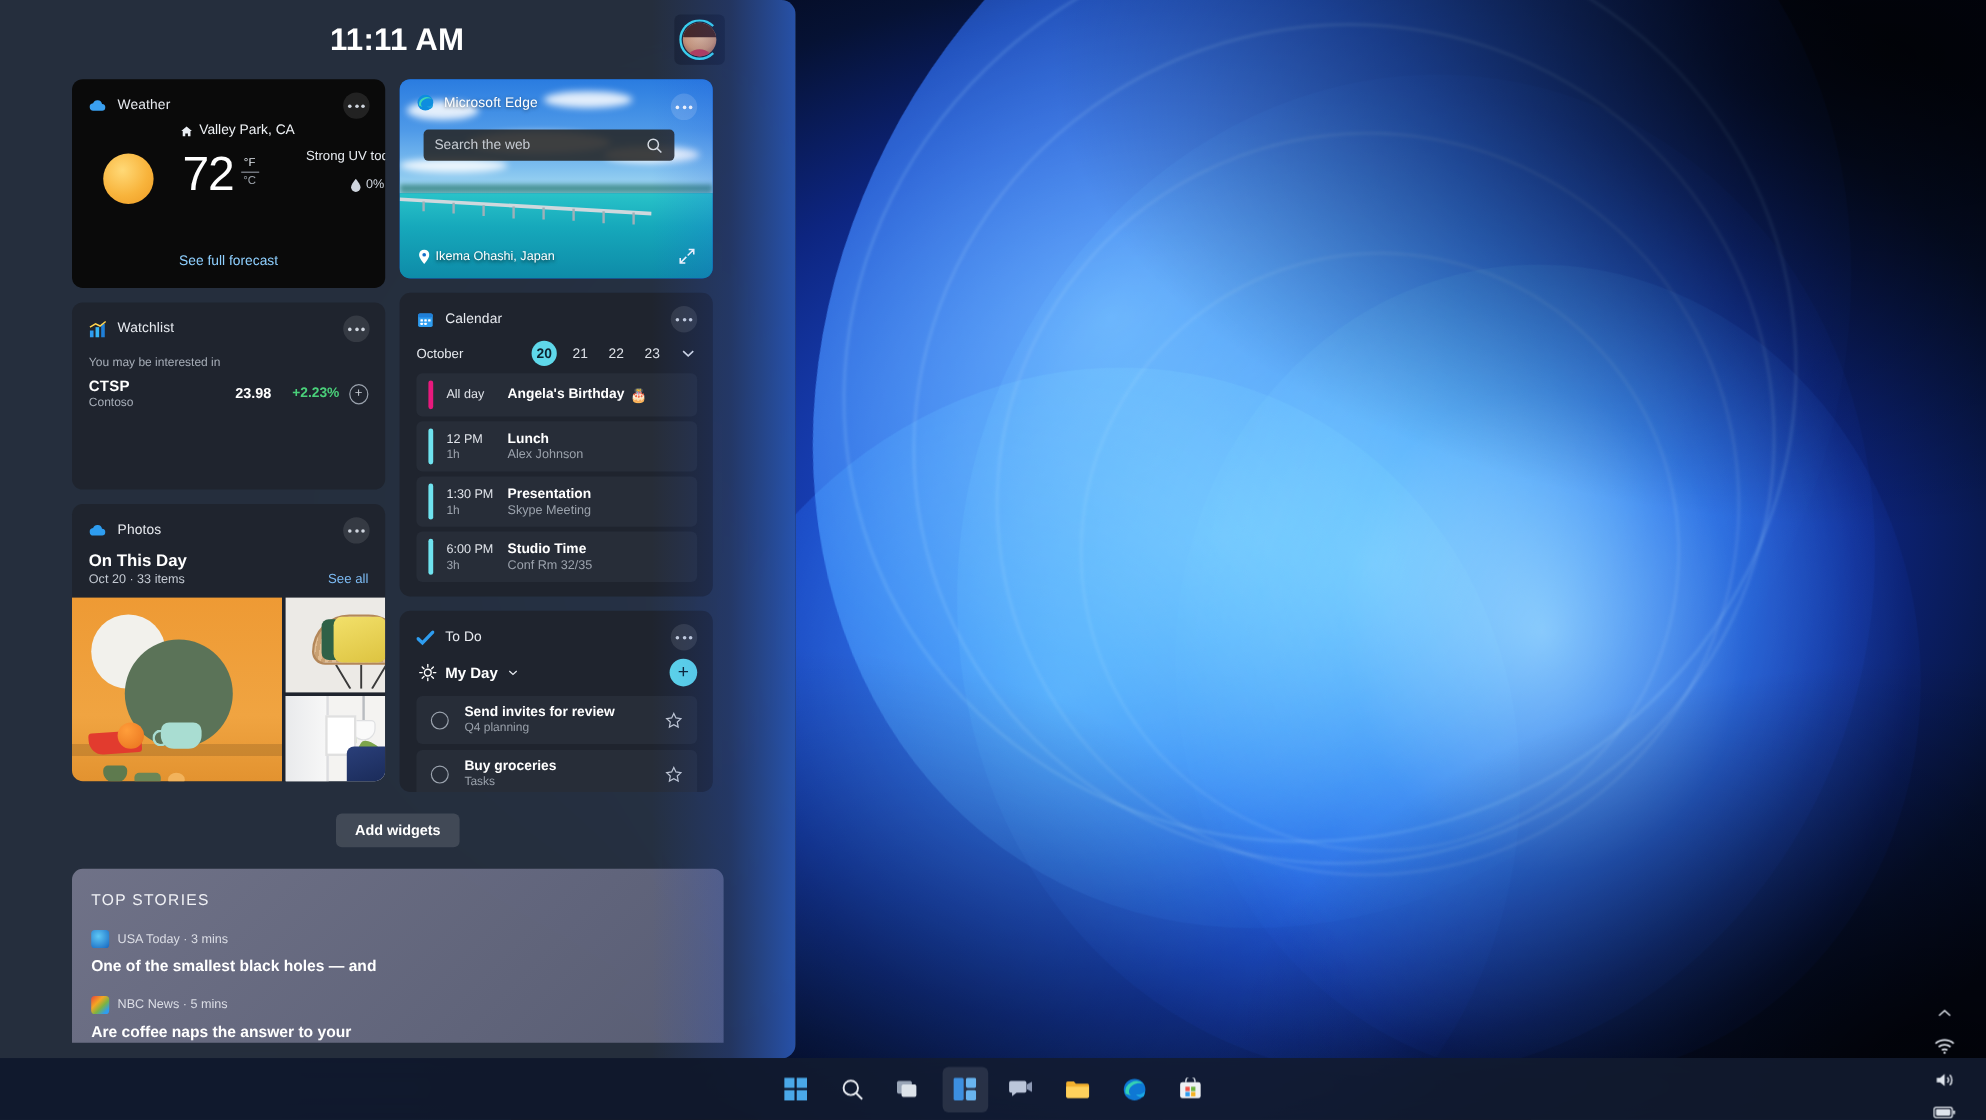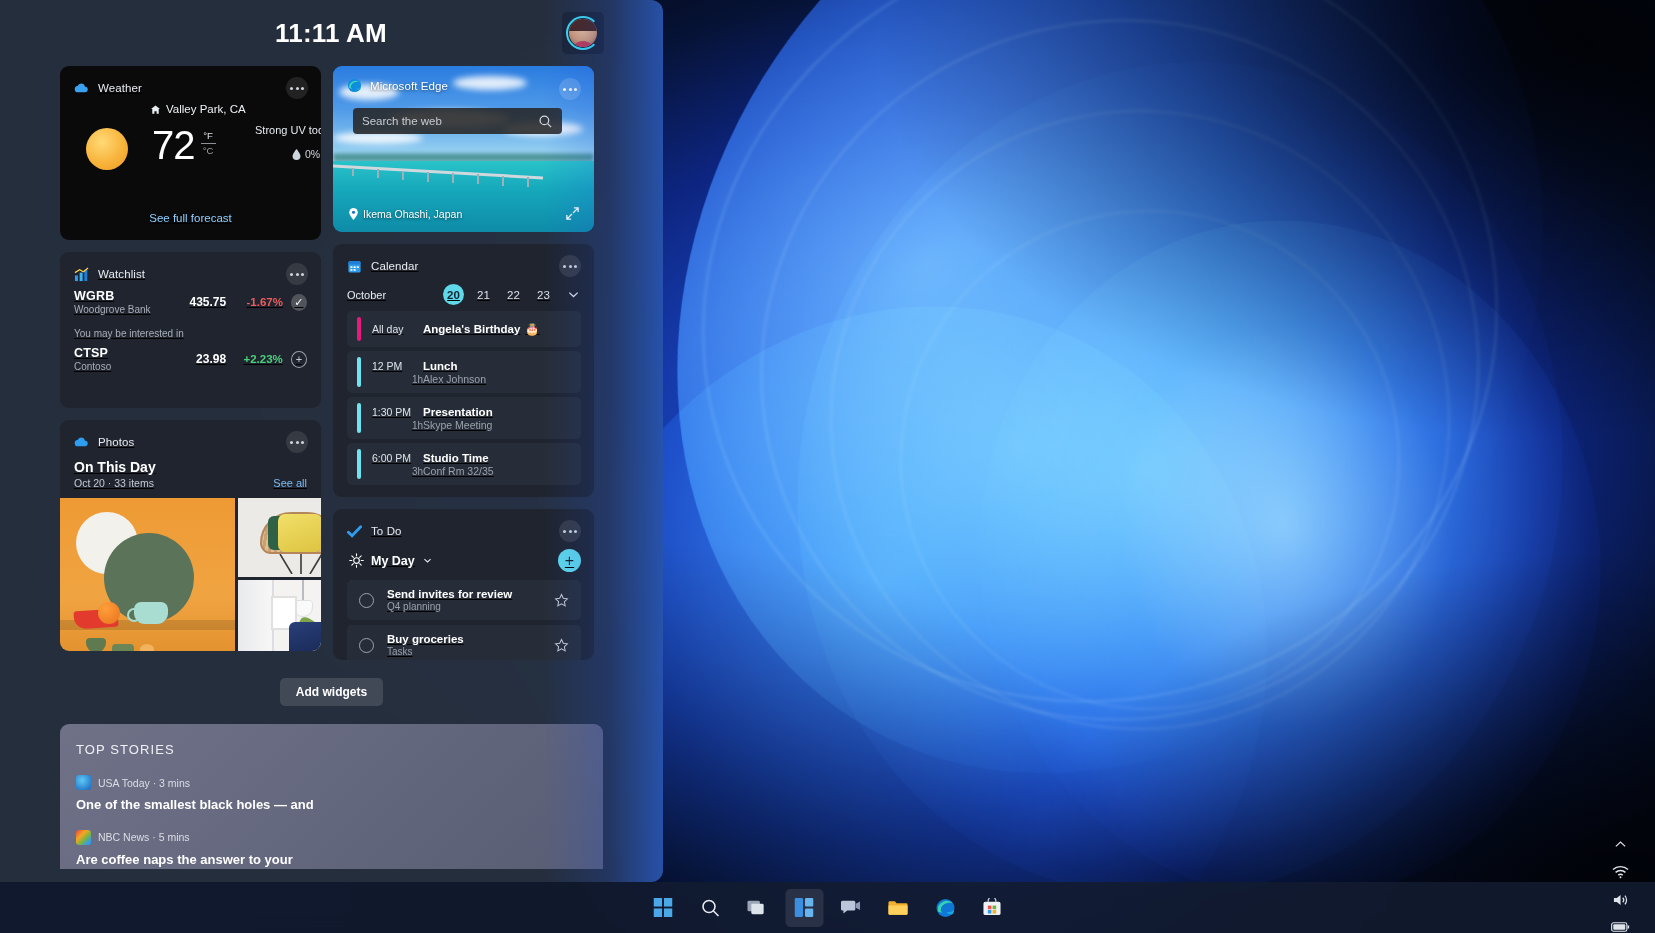--- a/index.html
+++ b/index.html
@@ -79,21 +79,21 @@
                  border: 2px solid #3ddcf0; border-right-color: transparent; }
   .avatar-face { position: relative; width: 28px; height: 28px; border-radius: 50%;
                  background: radial-gradient(circle at 50% 35%, #f0c39a 0%, #d49a72 55%, #8b4a3c 100%);
                  overflow: hidden; }
   .avatar-hair { position: absolute; left: -3px; top: -5px; width: 34px; height: 17px;
                  border-radius: 17px 17px 6px 6px; background: #4a2418; }
   .avatar-body { position: absolute; left: 2px; bottom: -8px; width: 24px; height: 14px;
                  border-radius: 12px 12px 0 0; background: #c23b52; }
 
   .grid { display: flex; gap: 12px; }
-  .col { display: flex; flex-direction: column; gap: 12px; text-decoration: underline; }
+  .col { display: flex; flex-direction: column; gap: 12px; }
   .col-l { width: 261px; }
   .col-r { width: 261px; }
 
   .card {
     border-radius: 9px; background: #1f242e; position: relative; overflow: hidden;
   }
   .card-hdr {
     display: flex; align-items: center; gap: 9px;
     padding: 12px 13px 0 14px; height: 32px;
   }
@@ -232,21 +232,21 @@
              display: flex; align-items: center; justify-content: center; border-radius: 50%; }
   .cal-day.sel { background: #5fd8ea; color: #0c2430; font-weight: 700; }
   .cal-chev { margin-left: 3px; }
   .ev { display: flex; align-items: center; gap: 0; background: #272d38;
         border-radius: 5px; margin: 0 13px 4px 14px; height: 36px; padding-left: 10px; }
   .ev.tall { height: 42px; }
   .ev-bar { width: 4px; border-radius: 2px; height: 24px; flex: 0 0 4px; }
   .ev.tall .ev-bar { height: 30px; }
   .ev-time { width: 62px; padding-left: 11px; }
   .ev-t1 { font-size: 10.5px; color: #dfe3e9; }
-  .ev-t2 { font-size: 10px; color: #9ba2ac; margin-top: 2px; text-align: right; }
+  .ev-t2 { font-size: 10px; color: #9ba2ac; margin-top: 2px; }
   .ev-body { }
   .ev-name { font-size: 11.5px; font-weight: 700; color: #fff; display: flex; align-items: center; gap: 5px; }
   .ev-sub { font-size: 10.5px; color: #9ba2ac; margin-top: 1px; }
 
   
   .todo { height: 151px; }
   .td-row { display: flex; align-items: center; padding: 8px 13px 8px 16px; }
   .td-myday { display: flex; align-items: center; gap: 7px; font-size: 12.5px; color: #fff; font-weight: 600; }
   .td-add { margin-left: auto; width: 23px; height: 23px; border-radius: 50%; background: #5fd8ea;
             display: flex; align-items: center; justify-content: center; color: #0c2430;
@@ -372,29 +372,20 @@
                 <path d="M1 6 6 3l4 2 5-4" stroke="#ffd34d" stroke-width="1.3" fill="none"></path>
               </svg>
               <div class="card-title">Watchlist</div>
               <div class="dots">
                   <i></i>
                   <i></i>
                   <i></i>
                 </div>
             </div>
 
-            <div class="stock">
-              <div class="stock-l">
-                <div class="stock-sym">WGRB</div>
-                <div class="stock-name">Woodgrove Bank</div>
-              </div>
-              <div class="stock-price">435.75</div>
-              <div class="stock-chg dn">-1.67%</div>
-              <div class="stock-btn">✓</div>
-            </div>
 
             <div class="interest">You may be interested in</div>
 
             <div class="stock">
               <div class="stock-l">
                 <div class="stock-sym">CTSP</div>
                 <div class="stock-name">Contoso</div>
               </div>
               <div class="stock-price">23.98</div>
               <div class="stock-chg up">+2.23%</div>

